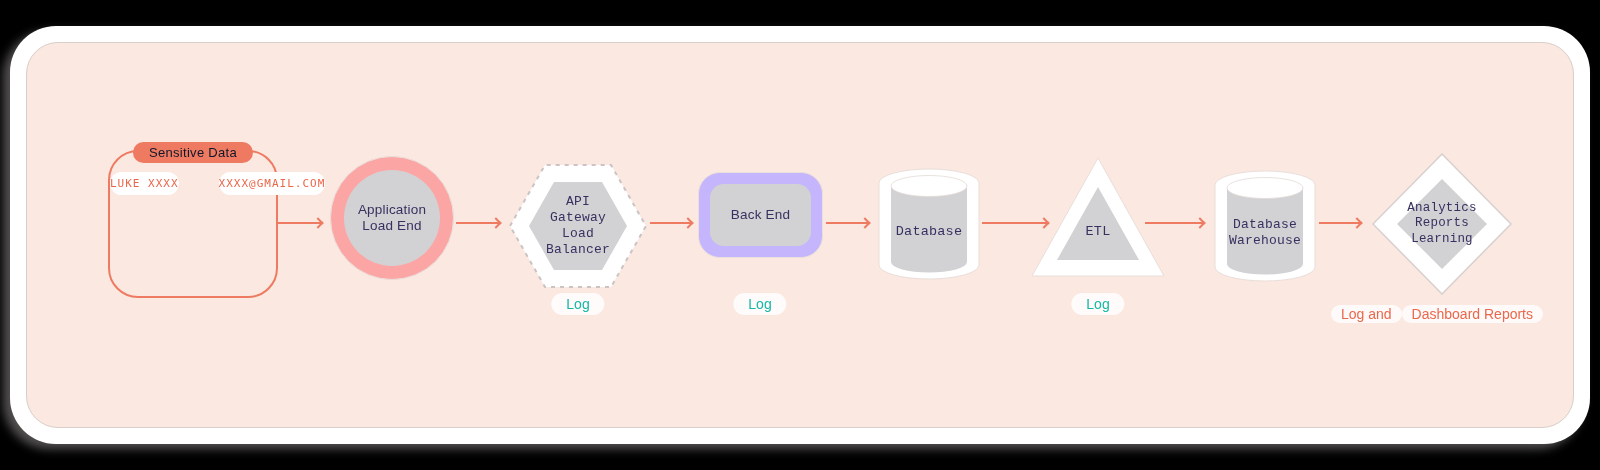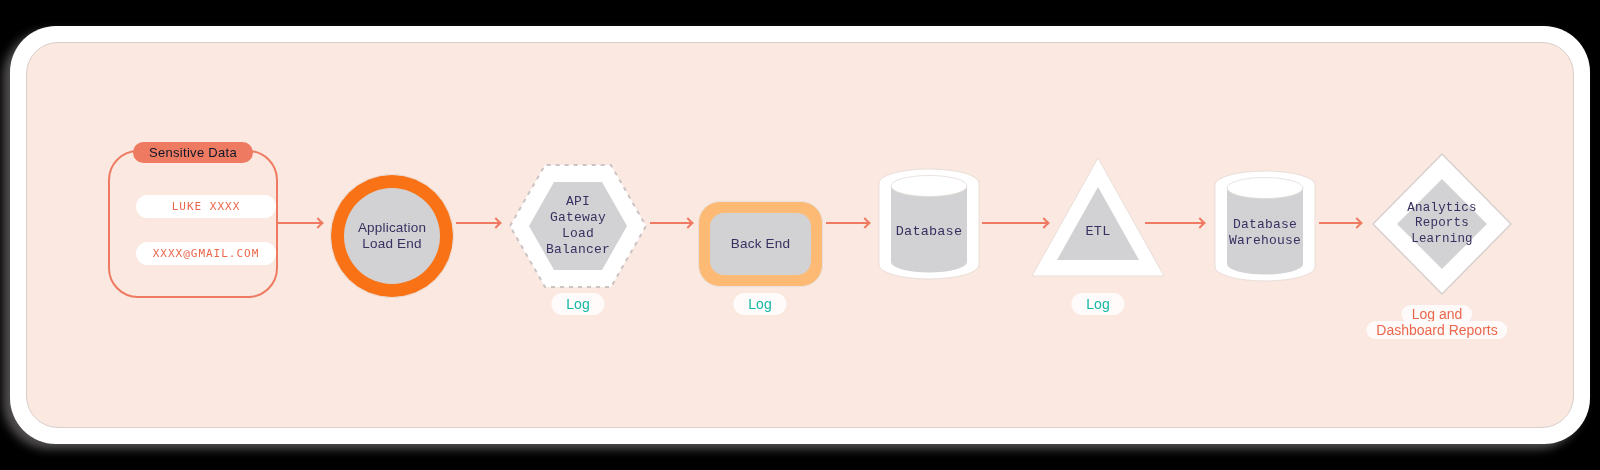--- a/index.html
+++ b/index.html
@@ -21,64 +21,64 @@
     position:absolute;left:108px;top:150px;width:170px;height:148px;
     border:2px solid #EE7B61;border-radius:30px;box-sizing:border-box;
   }
   .sens-header{
     position:absolute;top:-10px;left:50%;transform:translateX(-50%);
     background:#EE7B61;color:#0f172a;font-size:13px;letter-spacing:.3px;
     padding:3px 16px;border-radius:13px;white-space:nowrap;
   }
   .sens-items{
     position:absolute;left:0;right:0;top:20px;bottom:8px;
-    display:flex;flex-direction:column;justify-content:space-evenly;align-items:flex-end;
+    display:flex;flex-direction:row;justify-content:space-evenly;align-items:flex-start;gap:40px;
   }
   .sens-pill{
     width:140px;background:#fff;border-radius:13px;padding:5px 0;text-align:center;
     font-family:"DejaVu Sans Mono", monospace;font-size:11px;letter-spacing:1px;
     color:#EB674C;white-space:nowrap;
   }
   
   .node{position:absolute;font-family:Liberation Mono, monospace;}
   .node-label{
     position:absolute;inset:0;display:flex;flex-direction:column;
     align-items:center;justify-content:center;text-align:center;
     color:#363160;font-size:13.5px;line-height:1.22;letter-spacing:.2px;
   }
   .node-label span{display:block;}
   
   .circle-outer{
-    position:absolute;left:330px;top:174px;width:124px;height:124px;
-    background:#f97316;border-radius:50%;border:1px solid #EADFDA;box-sizing:border-box;
+    position:absolute;left:330px;top:156px;width:124px;height:124px;
+    background:#fca5a5;border-radius:50%;border:1px solid #EADFDA;box-sizing:border-box;
   }
   .circle-inner{position:absolute;inset:13px;background:#D2D2D4;border-radius:50%;}
   
   .square-outer{
     position:absolute;left:698px;top:172px;width:125px;height:86px;
-    background:#fdba74;border-radius:22px;border:1px solid #EADFDA;box-sizing:border-box;margin-top:29px;
+    background:#c4b5fd;border-radius:22px;border:1px solid #EADFDA;box-sizing:border-box;
   }
   .square-inner{position:absolute;inset:11px;background:#D2D2D4;border-radius:14px;}
   .shape-svg{position:absolute;inset:0;width:100%;height:100%;}
   
   .arrow{position:absolute;top:222px;height:2px;background:#EE7B61;}
   .arrow::after{
     content:"";position:absolute;right:0;top:-3px;width:8px;height:8px;
     border-top:2px solid #EE7B61;border-right:2px solid #EE7B61;
     transform:rotate(45deg);box-sizing:border-box;
   }
   
   .log{
     position:absolute;top:293px;transform:translateX(-50%);
     background:rgba(255,255,255,0.82);color:#14b8a6;font-size:14px;
     padding:3px 15px;border-radius:13px;white-space:nowrap;
   }
   .log-multi{
     position:absolute;left:1437px;top:307px;transform:translateX(-50%);
-    display:flex;flex-direction:column;align-items:center;
+    display:flex;flex-direction:row;align-items:center;
     color:#EB674C;font-size:14px;line-height:1.15;
   }
   .log-multi span{
     display:inline-block;background:rgba(255,255,255,0.78);
     padding:1px 10px;border-radius:11px;margin-top:-2px;white-space:nowrap;
   }
 </style>
 </head>
 <body>
 

